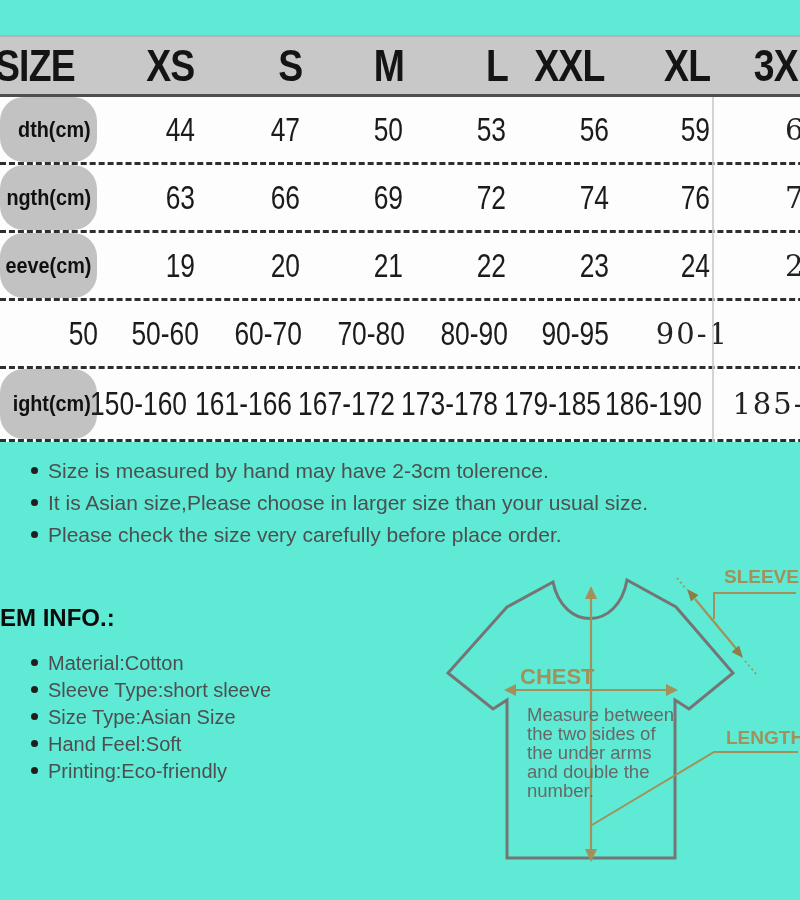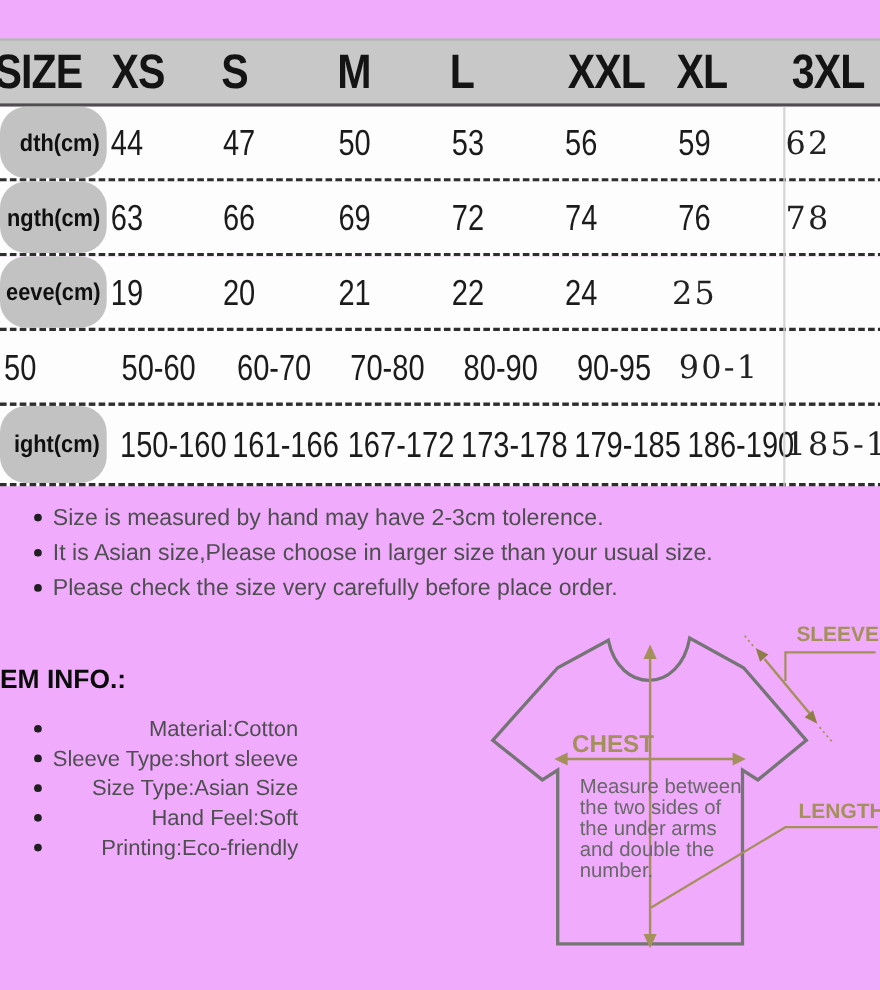--- a/index.html
+++ b/index.html
@@ -1,26 +1,26 @@
 <!DOCTYPE html>
 <html><head>
 <meta charset="utf-8">
 <style>
   html,body{margin:0;padding:0;background:#ffffff;}
   .canvas{
-    position:relative;width:800px;height:900px;background:#f0abfc;
+    position:relative;width:800px;height:900px;background:#5eead4;
     overflow:hidden;font-family:"Liberation Sans",sans-serif;
   }
   
   .size-table{position:absolute;top:35px;left:0;width:840px;}
   .thead{
     display:flex;height:62px;align-items:center;background:#c8c8c8;
     border-top:2px solid #b4b4b4;border-bottom:3px solid #4e4e4e;box-sizing:border-box;
   }
-  .cell{display:flex;align-items:center;justify-content:flex-start;flex:none;box-sizing:border-box;height:100%;}
+  .cell{display:flex;align-items:center;justify-content:flex-end;flex:none;box-sizing:border-box;height:100%;}
   .w0{width:97px}.w1{width:102px}.w2{width:105px}.w3{width:103px}
   .w4{width:103px}.w5{width:103px}.w6{width:101px}.w7{width:112px}
   .th-text{
     display:inline-block;font-weight:bold;font-size:44px;color:#141414;
     letter-spacing:-1px;transform:scaleX(.85);white-space:nowrap;
   }
   .corner{justify-content:flex-start;}
   .corner .th-text{transform-origin:left center;margin-left:-5px;}
   .trow{
     display:flex;height:68px;background:#fdfdfd;box-sizing:border-box;
@@ -53,21 +53,21 @@
   .bullets li{
     position:relative;padding-left:48px;font-weight:normal;color:#4e4e50;white-space:nowrap;
   }
   .note .bullets li{font-size:21px;line-height:23px;margin-bottom:9px;}
   .bullets li::before{
     content:"";position:absolute;left:31px;top:8px;width:7px;height:7px;
     border-radius:50%;background:#1f1f1f;
   }
   .info{position:absolute;left:0;top:604px;}
   .info .bullets{margin-top:21px;}
-  .info .bullets li{font-size:20px;line-height:20px;margin-bottom:7px;text-align:right;}
+  .info .bullets li{font-size:20px;line-height:20px;margin-bottom:7px;}
   .info .bullets li::before{top:6px;}
   
   .diagram{position:absolute;left:430px;top:555px;width:370px;height:345px;}
   .diagram text{font-family:"Liberation Sans",sans-serif;}
   .diag-label{fill:#a3905a;font-weight:bold;}
   .measure-note{fill:#686868;font-size:18.5px;}
 </style>
 </head>
 <body>
 
@@ -163,20 +163,23 @@
           <span class="val-text">19</span>
         </div>
       <div class="cell w2">
           <span class="val-text">20</span>
         </div>
       <div class="cell w3">
           <span class="val-text">21</span>
         </div>
       <div class="cell w4">
           <span class="val-text">22</span>
+        </div>
+      <div class="cell w5">
+          <span class="val-text">23</span>
         </div>
       <div class="cell w6">
           <span class="val-text">24</span>
         </div>
       <div class="cell w7 serif">
           <span class="val-text">25</span>
         </div>
     </div>
 
     <div class="trow">

